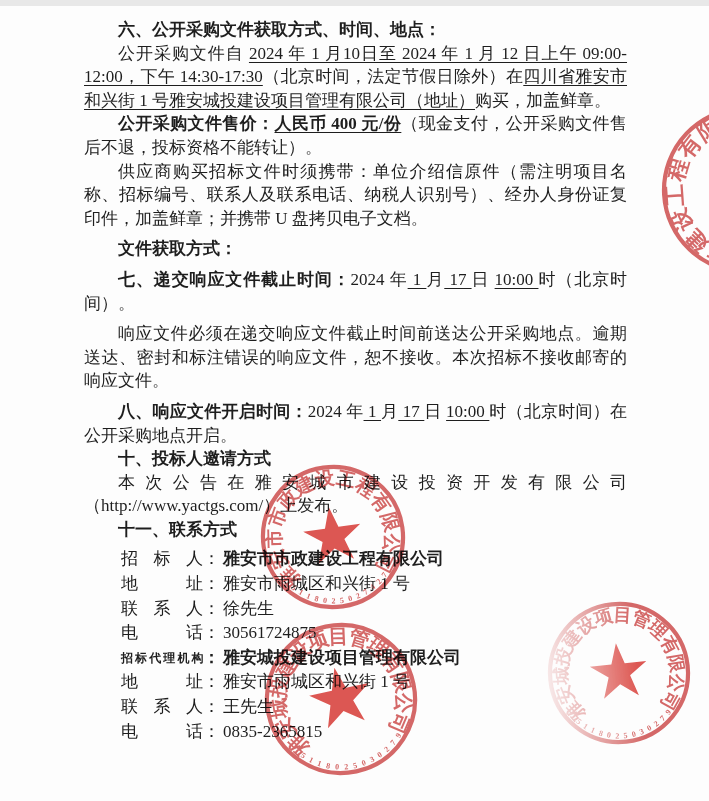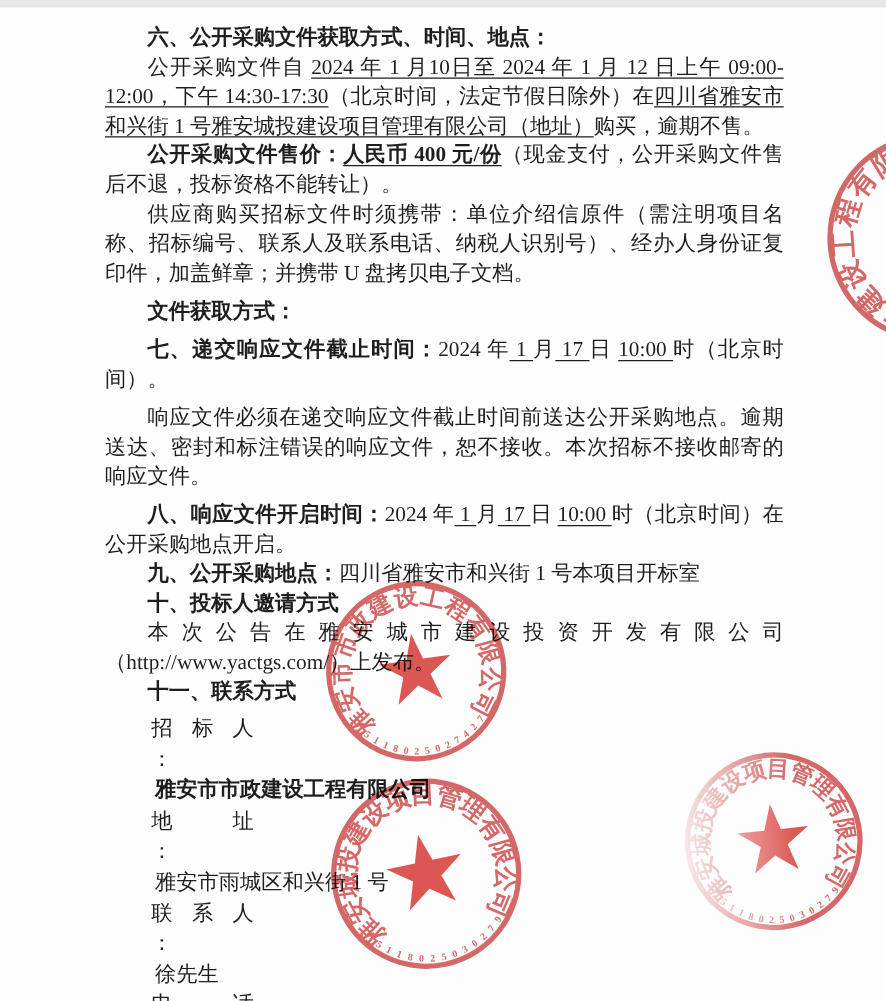--- a/index.html
+++ b/index.html
@@ -10,43 +10,42 @@
   }
   .doc{
     position:absolute;left:84px;top:12px;width:543px;
     font-size:17px;line-height:23.6px;text-align:justify;
   }
   .para{margin:0;text-indent:2em;}
   .gap{margin-top:7px;}
   .seg-b{font-weight:bold;}
   .seg-u{text-decoration:underline;text-underline-offset:3px;}
   .contacts{margin-top:6px;}
-  .crow{display:flex;line-height:24.6px;margin-left:37px;white-space:nowrap;flex-direction:column;}
+  .crow{display:flex;line-height:24.6px;margin-left:37px;white-space:nowrap;}
   .clabel{display:inline-block;width:82px;text-align:justify;text-align-last:justify;}
   .clabel.long{font-size:12px;letter-spacing:-0.5px;}
   .cvalue{margin-left:3px;}
   .bold{font-weight:bold;}
   .stamp{position:absolute;mix-blend-mode:multiply;opacity:.85;pointer-events:none;}
   .stamp svg{display:block;}
 </style>
 </head>
 <body>
 
 <div class="page">
 
   <div class="doc">
     <p class="para"><span class="seg-b">六、公开采购文件获取方式、时间、地点：</span></p>
-    <p class="para"><span>公开采购文件自 </span><span class="seg-u">2024 年 1 月10日至 2024 年 1 月 12 日上午 09:00-12:00，下午 14:30-17:30</span><span>（北京时间，法定节假日除外）在</span><span class="seg-u">四川省雅安市和兴街 1 号雅安城投建设项目管理有限公司（地址）</span><span>购买，逾期不售。</span></p>
+    <p class="para"><span>公开采购文件自 </span><span class="seg-u">2024 年 1 月10日至 2024 年 1 月 12 日上午 09:00-12:00，下午 14:30-17:30</span><span>（北京时间，法定节假日除外）在</span><span class="seg-u">四川省雅安市和兴街 1 号雅安城投建设项目管理有限公司（地址）</span><span>购买，加盖鲜章。</span></p>
     <p class="para"><span class="seg-b">公开采购文件售价：</span><span class="seg-b seg-u">人民币 400 元/份</span><span>（现金支付，公开采购文件售后不退，投标资格不能转让）。</span></p>
     <p class="para"><span>供应商购买招标文件时须携带：单位介绍信原件（需注明项目名称、招标编号、联系人及联系电话、纳税人识别号）、经办人身份证复印件，加盖鲜章；并携带 U 盘拷贝电子文档。</span></p>
     <p class="para gap"><span class="seg-b">文件获取方式：</span></p>
     <p class="para gap"><span class="seg-b">七、递交响应文件截止时间：</span><span>2024 年</span><span class="seg-u"> 1 </span><span>月</span><span class="seg-u"> 17 </span><span>日 </span><span class="seg-u">10:00 </span><span>时（北京时间）。</span></p>
     <p class="para gap"><span>响应文件必须在递交响应文件截止时间前送达公开采购地点。逾期送达、密封和标注错误的响应文件，恕不接收。本次招标不接收邮寄的响应文件。</span></p>
     <p class="para gap"><span class="seg-b">八、响应文件开启时间：</span><span>2024 年</span><span class="seg-u"> 1 </span><span>月</span><span class="seg-u"> 17 </span><span>日 </span><span class="seg-u">10:00 </span><span>时（北京时间）在公开采购地点开启。</span></p>
-    <p class="para"><span class="seg-b">九、公开采购地点：</span><span>四川省雅安市和兴街 1 号本项目开标室</span></p>
     <p class="para"><span class="seg-b">十、投标人邀请方式</span></p>
     <p class="para"><span>本次公告在雅安城市建设投资开发有限公司（http://www.yactgs.com/）上发布。</span></p>
     <p class="para"><span class="seg-b">十一、联系方式</span></p>
 
     <div class="contacts">
       <div class="crow">
           <span class="clabel">招标人</span>
           <span>：</span>
           <span class="cvalue bold">雅安市市政建设工程有限公司</span>
         </div>

